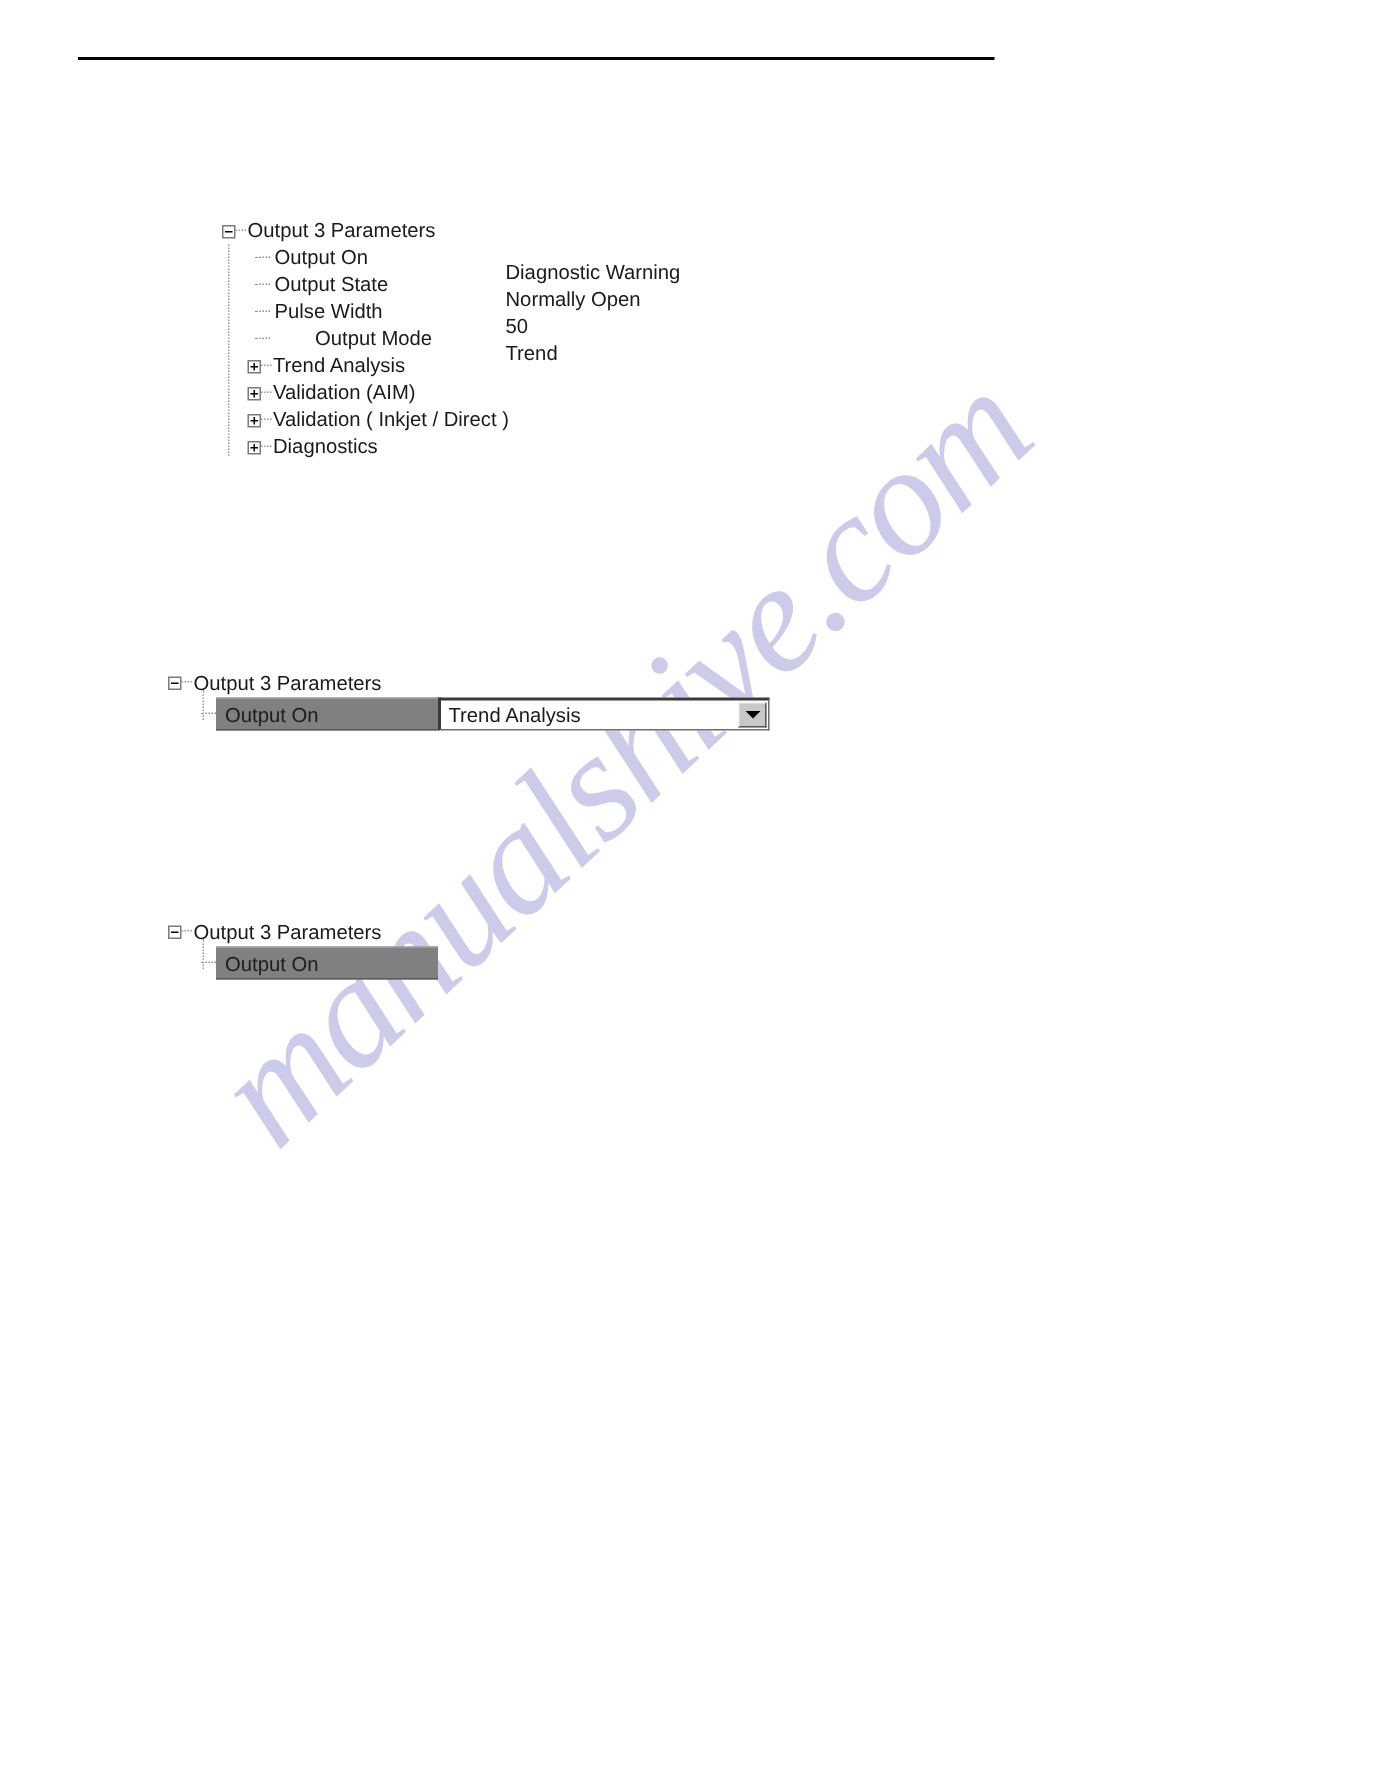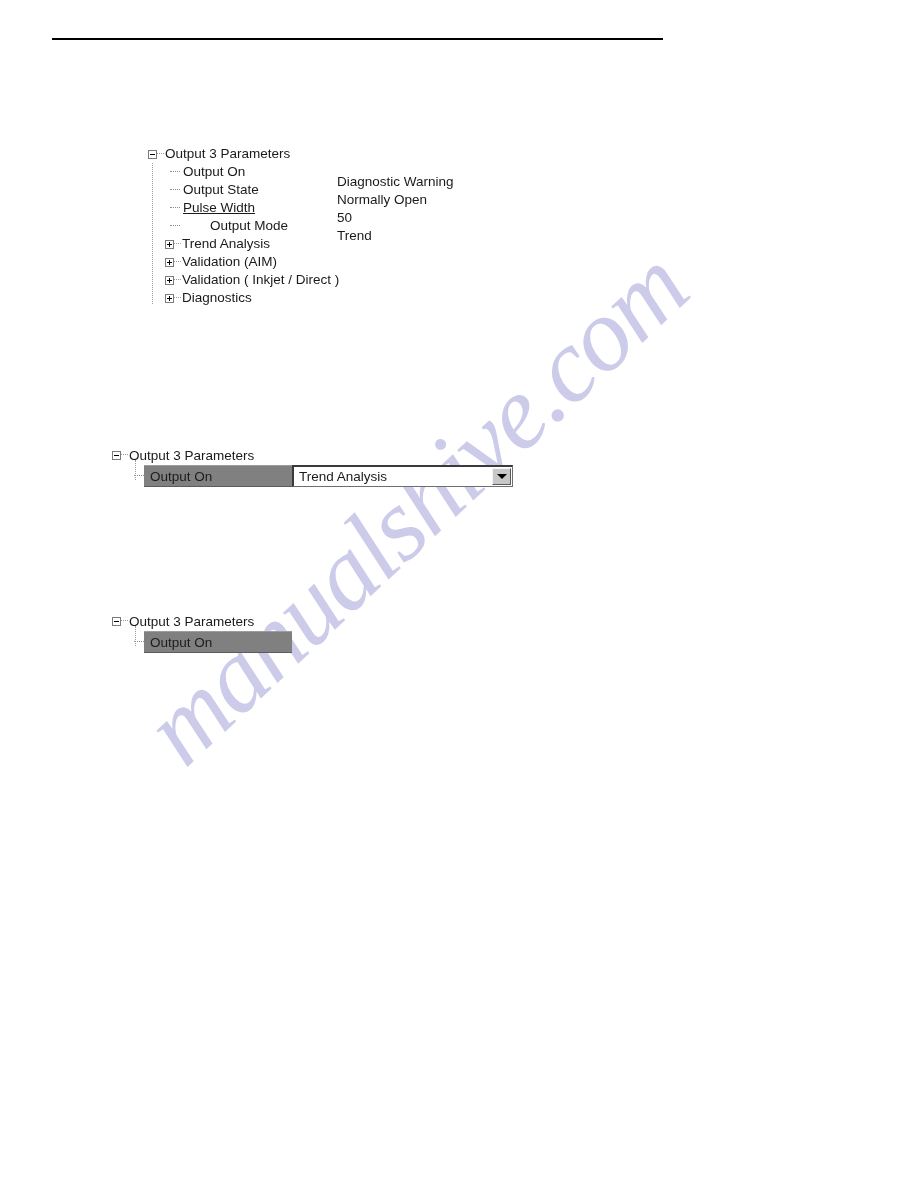--- a/index.html
+++ b/index.html
@@ -255,21 +255,21 @@
     <span class="node-label">Output On</span>
     <span class="value">Diagnostic Warning</span>
   </div>
 
   <div class="tree-row leaf-row" style="padding-left:22px;">
     <span class="leaf-elbow"></span>
     <span class="node-label">Output State</span>
     <span class="value">Normally Open</span>
   </div>
 
-  <div class="tree-row leaf-row" style="padding-left:22px;text-decoration:underline;">
+  <div class="tree-row leaf-row" style="padding-left:22px;">
     <span class="leaf-elbow"></span>
     <span class="node-label">Pulse Width</span>
     <span class="value">50</span>
   </div>
 
   <div class="tree-row leaf-row" style="padding-left:22px;gap:27px;">
     <span class="leaf-elbow"></span>
     <span class="node-label">Output Mode</span>
     <span class="value">Trend</span>
   </div>

